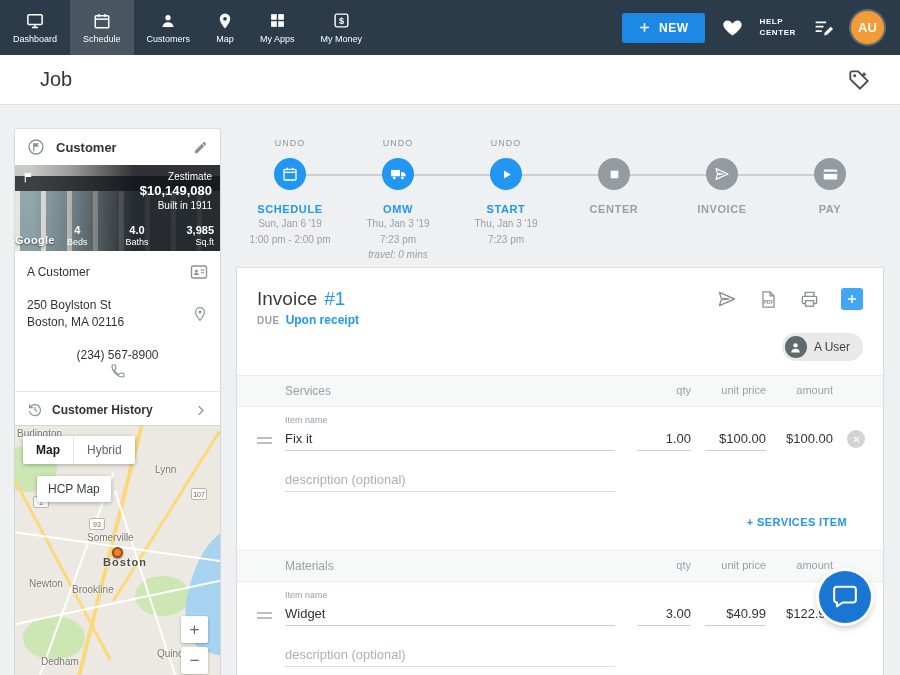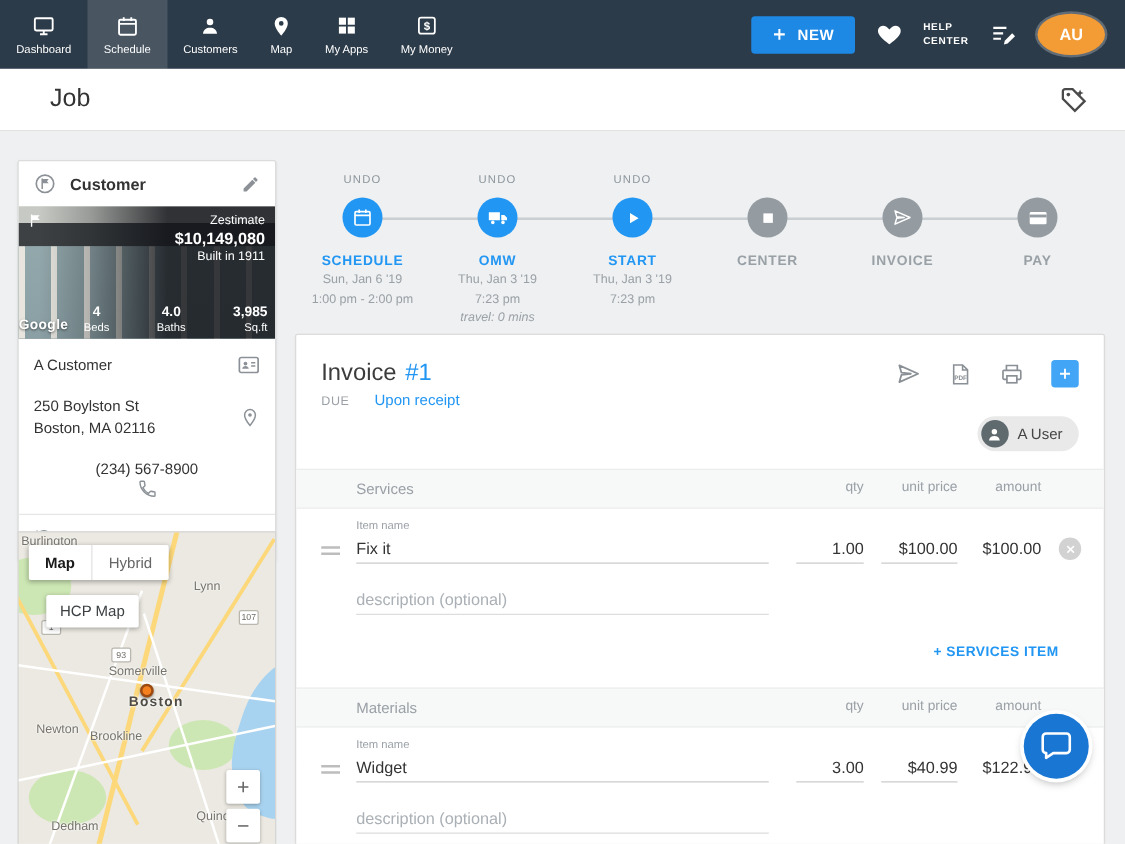--- a/index.html
+++ b/index.html
@@ -10,35 +10,35 @@
   
   .navbar { position:absolute; top:0; left:0; width:900px; height:55px; background:#2c3b49; display:flex; align-items:stretch; z-index:30; }
   .nav-item { display:flex; flex-direction:column; align-items:center; justify-content:center; gap:4px; padding:0 13px; color:#fff; cursor:pointer; }
   .nav-item.active { background:rgba(255,255,255,.14); }
   .nav-icon { height:18px; display:flex; align-items:center; color:#fff; }
   .nav-label { font-size:9px; color:#fff; white-space:nowrap; }
   .nav-right { margin-left:auto; display:flex; align-items:center; gap:17px; padding-right:16px; }
   .new-btn { background:#1e88e5; color:#fff; border:none; border-radius:3px; height:30px; padding:0 16px; font-size:12px; font-weight:bold; letter-spacing:.5px; display:flex; align-items:center; gap:8px; cursor:pointer; font-family:inherit; }
   .help-text { color:#fff; font-size:8px; font-weight:bold; letter-spacing:.6px; line-height:1.35; cursor:pointer; }
   .nav-util { color:#fff; display:flex; align-items:center; cursor:pointer; }
-  .avatar { width:54px; height:33px; border-radius:50%; background:#f39b35; color:#fff; font-size:13px; font-weight:bold; display:flex; align-items:center; justify-content:center; box-shadow:0 0 0 2px rgba(255,255,255,.25); cursor:pointer; }
+  .avatar { width:33px; height:33px; border-radius:50%; background:#f39b35; color:#fff; font-size:13px; font-weight:bold; display:flex; align-items:center; justify-content:center; box-shadow:0 0 0 2px rgba(255,255,255,.25); cursor:pointer; }
 
   
   .jobbar { position:absolute; top:55px; left:0; width:900px; height:50px; background:#fff; border-bottom:1px solid #e2e2e2; display:flex; align-items:center; padding:0 30px 0 40px; z-index:20; }
   .job-title { font-size:20px; color:#333; font-weight:500; }
   .jobbar-right { margin-left:auto; color:#4a4a4a; display:flex; align-items:center; cursor:pointer; }
 
   
   .card { background:#fff; border:1px solid #dcdcdc; border-radius:2px; box-shadow:0 1px 2px rgba(0,0,0,.06); }
   .customer-card { position:absolute; left:14px; top:128px; width:207px; }
   .cust-head { display:flex; align-items:center; gap:11px; padding:9px 12px; }
   .cust-head .title { font-size:13px; font-weight:bold; color:#333; }
   .cust-head .spacer { flex:1; }
   .icon-gray { color:#8b9196; display:flex; align-items:center; cursor:pointer; }
-  .photo { position:relative; height:106px; overflow:hidden; background:
+  .photo { position:relative; height:86px; overflow:hidden; background:
       linear-gradient(180deg,#c7c9c4 0%,#c7c9c4 13%,#3d4143 13%,#3d4143 30%,#6f858b 30%,#5d737b 100%); cursor:pointer; }
   .photo .glass { position:absolute; left:0; right:0; top:30%; bottom:0;
       background:repeating-linear-gradient(90deg,#e7e5de 0 5px, rgba(176,196,198,.55) 5px 26px); }
   .photo .shade { position:absolute; inset:0; background:linear-gradient(to left, rgba(15,17,22,.82) 42%, rgba(15,17,22,.25) 72%, rgba(15,17,22,0) 92%); }
   .photo .flagico { position:absolute; left:7px; top:5px; }
   .zest { position:absolute; right:8px; top:6px; text-align:right; color:#fff; }
   .zest .zl { font-size:10px; }
   .zest .zv { font-size:13px; font-weight:bold; margin-top:1px; }
   .zest .zb { font-size:10px; margin-top:2px; }
   .zstats { position:absolute; right:6px; bottom:4px; left:52px; display:flex; justify-content:space-between; color:#fff; text-align:center; }
@@ -86,21 +86,21 @@
 
   
   .invoice-card { position:absolute; left:236px; top:267px; width:648px; height:440px; padding:20px 20px 0; }
   .inv-head { display:flex; align-items:center; }
   .inv-title { font-size:19px; font-weight:500; color:#3c3c3c; }
   .inv-num { font-size:19px; color:#2196f3; margin-left:7px; }
   .inv-head .spacer { flex:1; }
   .inv-tools { display:flex; align-items:center; gap:22px; color:#8a9095; }
   .inv-tool { display:flex; align-items:center; cursor:pointer; }
   .plus-btn { width:22px; height:22px; background:#42a5f5; border-radius:3px; display:flex; align-items:center; justify-content:center; color:#fff; cursor:pointer; border:none; }
-  .due-row { margin-top:3px; display:flex; align-items:baseline; gap:20px; }
+  .due-row { margin-top:3px; display:flex; align-items:baseline; gap:6px;font-weight:bold; }
   .due-label { font-size:10px; color:#9aa0a6; letter-spacing:.5px; }
   .due-link { font-size:12px; color:#2196f3; cursor:pointer; text-decoration:none; }
   .pill-row { display:flex; justify-content:flex-end; margin-top:6px; }
   .user-pill { background:#e9e9e9; border-radius:14px; padding:3px 13px 3px 3px; display:flex; align-items:center; gap:7px; cursor:pointer; }
   .user-pill .pav { width:22px; height:22px; border-radius:50%; background:#5f6a6e; display:flex; align-items:center; justify-content:center; color:#fff; }
   .user-pill .pname { font-size:12px; color:#444; }
   .row-grid { display:grid; grid-template-columns:28px 330px 76px 75px 67px 32px; }
   .band { margin:14px -20px 0; padding:8px 20px; background:#f7f8f8; border-top:1px solid #ededed; border-bottom:1px solid #ededed; }
   .band .sec { font-size:12px; color:#9aa0a6; }
   .band .col { font-size:11px; color:#9aa0a6; text-align:right; }

